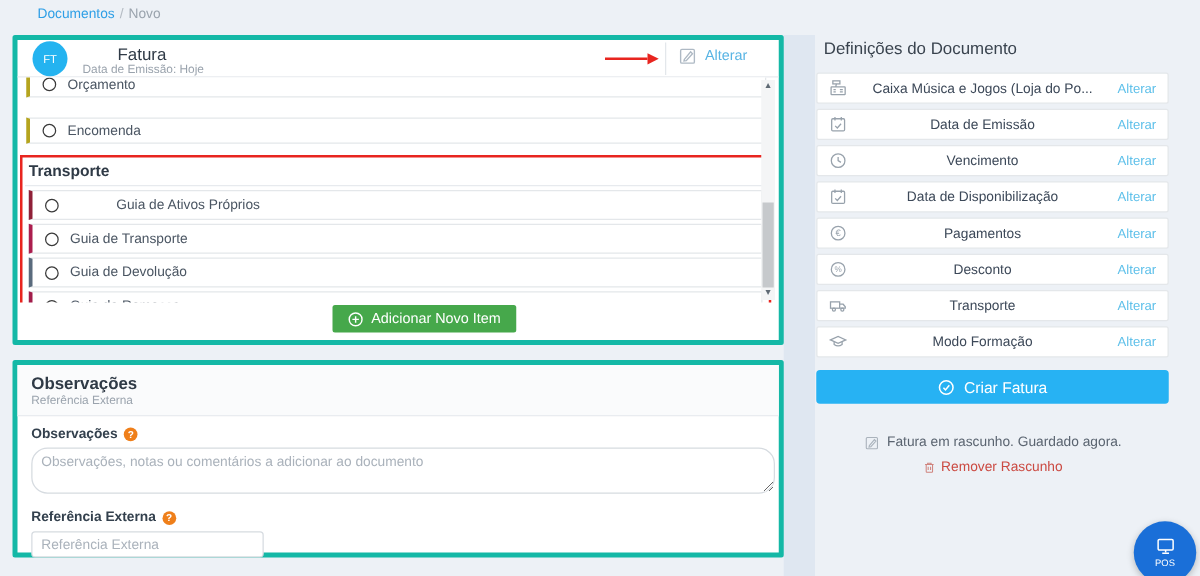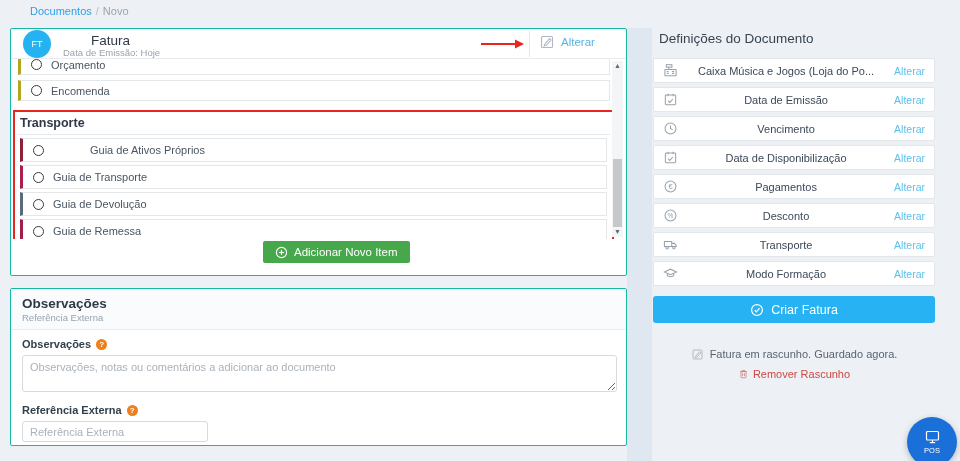--- a/index.html
+++ b/index.html
@@ -6,40 +6,40 @@
   html,body { width:960px; height:461px; overflow:hidden; }
   body { background:#edf1f6; font-family:"Liberation Sans", sans-serif; color:#3c4858; position:relative; }
 
   
   .breadcrumb { position:absolute; top:5px; left:30px; font-size:11px; color:#9aa3ad; }
   .breadcrumb .link { color:#2e9fe6; cursor:pointer; text-decoration:none; }
   .breadcrumb .sep { margin:0 4px; color:#b3bac2; }
 
   .gutter-strip { position:absolute; left:627px; top:28px; width:25px; height:433px; background:#dfe7f1; }
 
-  .card { position:absolute; background:#fff; border:1px solid #14b8a6; border-radius:2px; }
+  .card { position:absolute; background:#fff; border:4px solid #14b8a6; border-radius:2px; }
 
   
   #doc-card { left:10px; top:28px; width:617px; height:248px; }
   .doc-header { position:relative; height:30px; border-bottom:1px solid #e7eaee; }
   .avatar { position:absolute; left:12px; top:1px; width:28px; height:28px; border-radius:50%;
             background:#24b3f0; color:#fff; font-size:9px; display:flex; align-items:center; justify-content:center; }
   .doc-title { position:absolute; left:36px; top:4px; font-size:13.5px; font-weight:normal; color:#2f3a46;padding-left:44px; }
   .doc-sub { position:absolute; left:52px; top:18px; font-size:9.5px; color:#9aa3ad; }
   .hdr-divider { position:absolute; left:518px; top:2px; width:1px; height:26px; background:#e3e7eb; }
   .hdr-arrow { position:absolute; left:470px; top:10px; }
   .hdr-alterar { position:absolute; left:528px; top:5px; display:flex; align-items:center; gap:6px; cursor:pointer; }
   .hdr-alterar .lbl { font-size:11.5px; color:#58b4e4; }
 
   
   .type-list { position:absolute; left:0; top:30px; width:617px; height:180px; overflow:hidden; padding:0 18px 0 7px; }
   .type-row { position:relative; height:21px; background:#fff; border:1px solid #e4e7ea; border-left:3px solid #b5a41e;
               display:flex; align-items:center; gap:9px; padding-left:10px; font-size:11px; color:#4a5562; cursor:pointer; }
   .type-row.cut { margin-top:-5px; }
-  .type-row + .type-row { margin-top:5px; }
+  .type-row + .type-row { margin-top:16px; }
   .radio { width:11px; height:11px; border:1.5px solid #3a3a3a; border-radius:50%; background:#fff; flex:0 0 auto; }
 
   .red-box { margin-top:9px; margin-left:-5px; margin-right:-4px; border:2px solid #e8251f; padding:0 2px 3px 2px; background:#fff; }
   .red-box .sec-title { font-size:12.5px; font-weight:bold; color:#2f3a46; padding:4px 3px 4px 3px; border-bottom:1px solid #e7eaee; }
   .guia-row { position:relative; height:24px; background:#fff; border:1px solid #e4e7ea; border-left:3px solid #a11d4a;
               display:flex; align-items:center; gap:9px; padding-left:10px; font-size:11px; color:#4a5562; margin:3px 3px 0 3px; cursor:pointer; }
   .guia-row.b0 { border-left-color:#8f2038;gap:46px; }
   .guia-row.b1 { border-left-color:#ab1e4e; }
   .guia-row.b2 { border-left-color:#a11d4a; }
   .guia-row.b3 { border-left-color:#5a6b7d; }
@@ -55,21 +55,21 @@
 
   
   #obs-card { left:10px; top:288px; width:617px; height:158px; }
   .obs-header { padding:7px 11px 6px 11px; background:#fafbfc; border-bottom:1px solid #e9ecf0; }
   .obs-title { font-size:13.5px; font-weight:bold; color:#2f3a46; }
   .obs-sub { font-size:9.5px; color:#9aa3ad; margin-top:1px; }
   .obs-body { padding:8px 11px; }
   .field-label { font-size:11px; font-weight:bold; color:#33404d; display:flex; align-items:center; gap:5px; }
   .help { width:11px; height:11px; border-radius:50%; background:#ef7f1a; color:#fff; font-size:8px; font-weight:bold;
           display:inline-flex; align-items:center; justify-content:center; cursor:pointer; }
-  .obs-textarea { width:595px; height:37px; margin:5px 0 8px 0; border:1px solid #d6dbe0; border-radius:3px; resize:both;
+  .obs-textarea { width:595px; height:37px; margin:5px 0 8px 0; border:1px solid #d6dbe0; border-radius:13px; resize:both;
                   font-size:11px; padding:5px 7px; color:#3c4858; font-family:"Liberation Sans",sans-serif; }
   .obs-textarea::placeholder, .ref-input::placeholder { color:#aab2bb; }
   .ref-input { width:186px; height:21px; margin-top:5px; border:1px solid #d6dbe0; border-radius:3px; font-size:11px;
                padding:0 7px; color:#3c4858; font-family:"Liberation Sans",sans-serif; }
 
   
   #settings-panel { position:absolute; left:653px; top:28px; width:282px; }
   .panel-title { font-size:13.5px; color:#39434e; margin:3px 0 12px 6px; }
   .set-row { height:25px; background:#fff; border:1px solid #e4e7ea; border-radius:2px; margin-bottom:4px;
              display:flex; align-items:center; padding:0 9px; gap:9px; }

